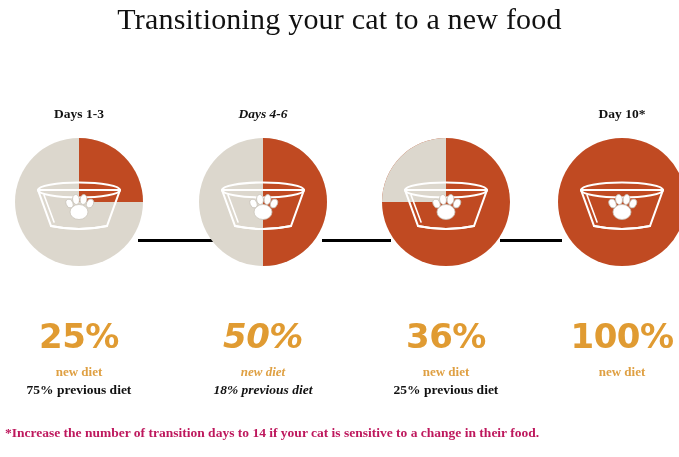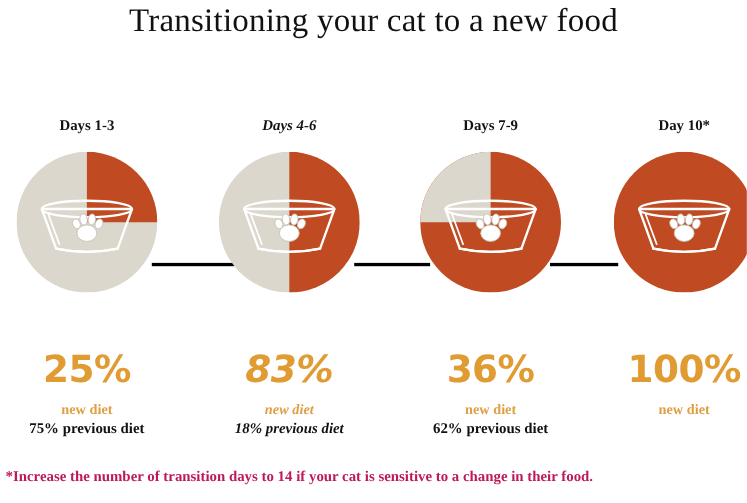--- a/index.html
+++ b/index.html
@@ -193,27 +193,26 @@
           </g>
           <g fill="#FFFFFF" stroke="#C9C4BA" stroke-width="0.8">
             <ellipse cx="64" cy="74" rx="9" ry="7.5"></ellipse>
             <ellipse cx="54.5" cy="65.5" rx="3.4" ry="4.6" transform="rotate(-22 54.5 65.5)"></ellipse>
             <ellipse cx="61" cy="61.5" rx="3.4" ry="5" transform="rotate(-8 61 61.5)"></ellipse>
             <ellipse cx="68.5" cy="61.5" rx="3.4" ry="5" transform="rotate(8 68.5 61.5)"></ellipse>
             <ellipse cx="75" cy="65.5" rx="3.4" ry="4.6" transform="rotate(22 75 65.5)"></ellipse>
           </g>
         </svg>
       </div>
-      <div class="pct">83%</div>
+      <div class="pct">50%</div>
       <div class="newdiet">new diet</div>
       <div class="prevdiet">18% previous diet</div>
     </div>
 
     <div class="stage" id="stage-2">
-      <div class="day-label">Days 7-9</div>
       <div class="circle-wrap">
         <svg width="128" height="128" viewBox="0 0 128 128">
           <circle cx="64" cy="64" r="64" fill="#C04A22"></circle>
           <path d="M64,64 L0,64 A64,64 0 0 1 64,0 Z" fill="#DCD7CD"></path>
           <g fill="none" stroke="#FFFFFF" stroke-width="2.1" stroke-linejoin="round" stroke-linecap="round">
             <path d="M23,52 L36,88 Q64,94 92,88 L105,52 Z"></path>
             <ellipse cx="64" cy="52" rx="41" ry="7.5"></ellipse>
             <path d="M36,88 Q64,94 92,88"></path>
             <path d="M29,57 L39,84" stroke-width="1.6"></path>
           </g>
@@ -221,21 +220,21 @@
             <ellipse cx="64" cy="74" rx="9" ry="7.5"></ellipse>
             <ellipse cx="54.5" cy="65.5" rx="3.4" ry="4.6" transform="rotate(-22 54.5 65.5)"></ellipse>
             <ellipse cx="61" cy="61.5" rx="3.4" ry="5" transform="rotate(-8 61 61.5)"></ellipse>
             <ellipse cx="68.5" cy="61.5" rx="3.4" ry="5" transform="rotate(8 68.5 61.5)"></ellipse>
             <ellipse cx="75" cy="65.5" rx="3.4" ry="4.6" transform="rotate(22 75 65.5)"></ellipse>
           </g>
         </svg>
       </div>
       <div class="pct">36%</div>
       <div class="newdiet">new diet</div>
-      <div class="prevdiet">62% previous diet</div>
+      <div class="prevdiet">25% previous diet</div>
     </div>
 
     <div class="stage" id="stage-3">
       <div class="day-label">Day 10*</div>
       <div class="circle-wrap">
         <svg width="128" height="128" viewBox="0 0 128 128">
           <circle cx="64" cy="64" r="64" fill="#C04A22"></circle>
           <g fill="none" stroke="#FFFFFF" stroke-width="2.1" stroke-linejoin="round" stroke-linecap="round">
             <path d="M23,52 L36,88 Q64,94 92,88 L105,52 Z"></path>
             <ellipse cx="64" cy="52" rx="41" ry="7.5"></ellipse>

